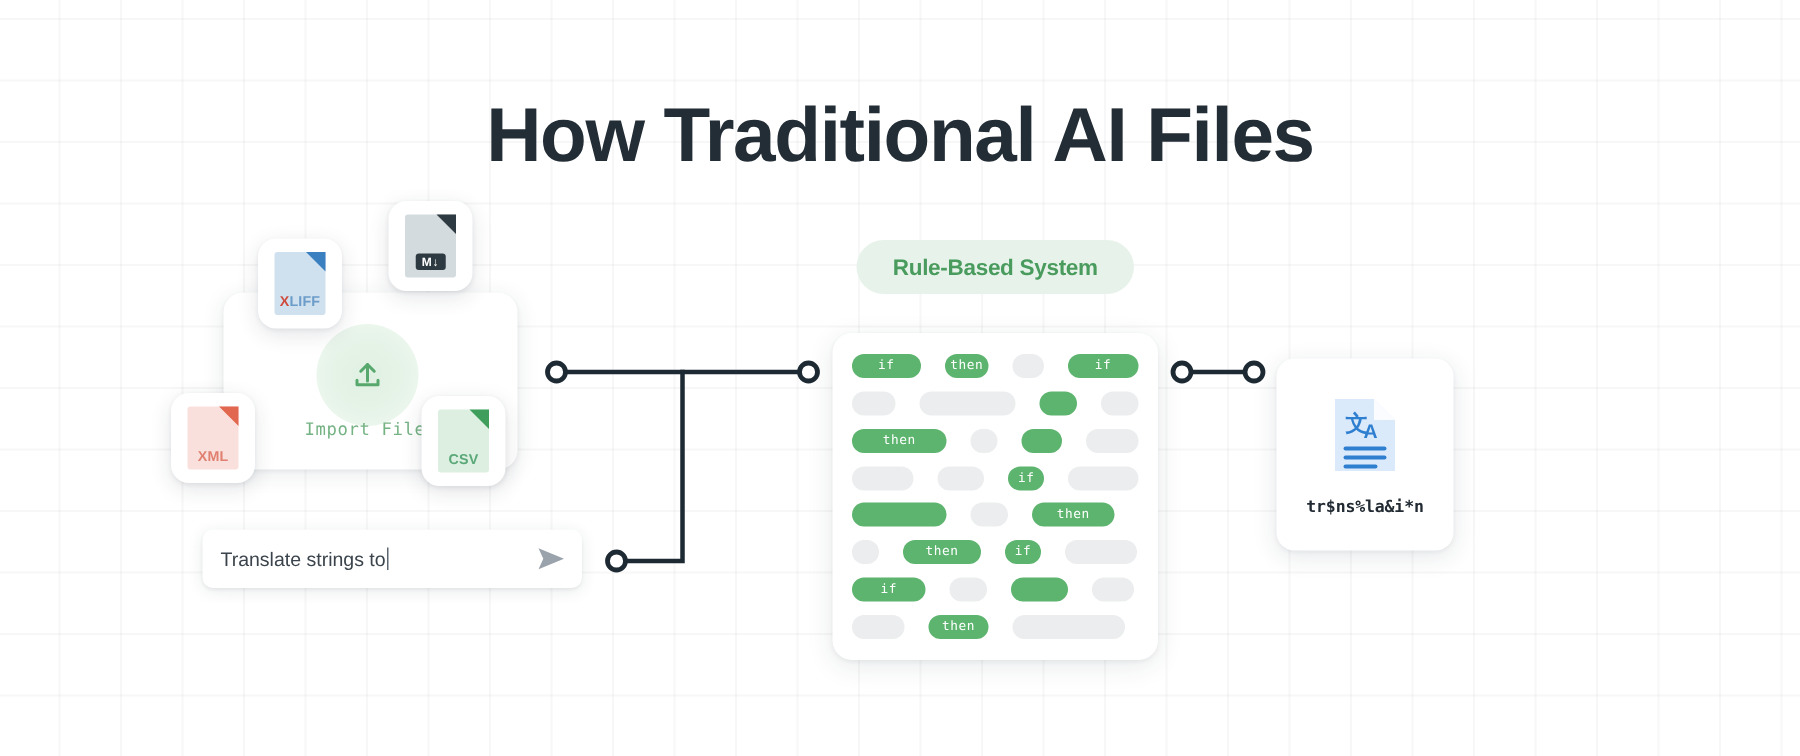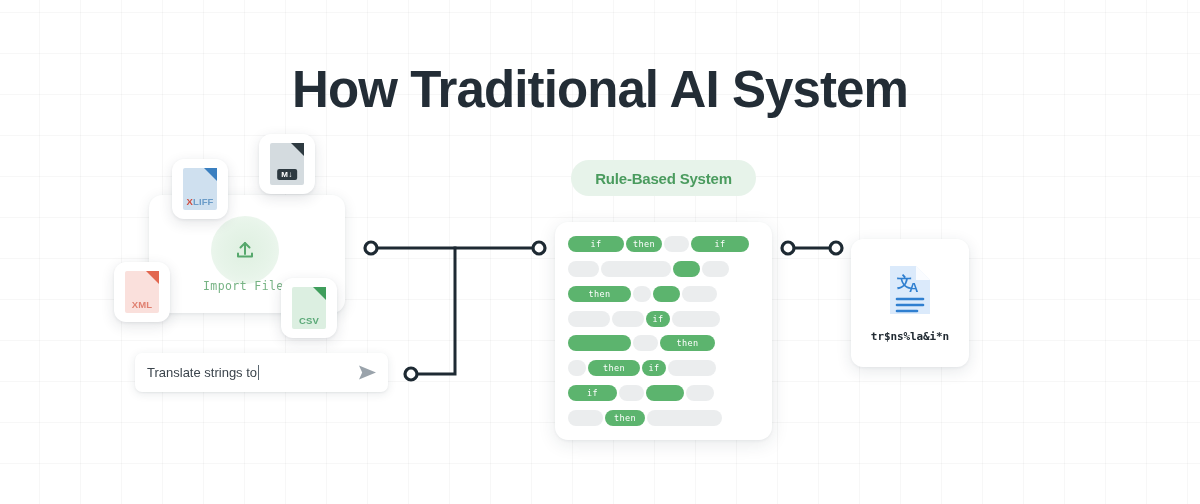--- a/index.html
+++ b/index.html
@@ -90,21 +90,21 @@
     background: #ffffff;
     border-radius: 12px;
     box-shadow: 0 4px 14px rgba(30,45,60,0.12), 0 1px 3px rgba(30,45,60,0.07);
     display: flex;
     align-items: center;
     justify-content: center;
   }
   #file-xliff { left: 172px; top: 159px; width: 56px; height: 60px; }
   #file-md    { left: 259px; top: 134px; width: 56px; height: 60px; }
   #file-xml   { left: 114px; top: 262px; width: 56px; height: 60px; justify-content: center; }
-  #file-csv   { left: 281px; top: 278px; width: 56px; height: 60px; }
+  #file-csv   { left: 281px; top: 264px; width: 56px; height: 60px; }
 
   .doc-glyph { position: relative; width: 34px; height: 42px; }
   .doc-glyph .page {
     position: absolute; inset: 0;
     border-radius: 2px 0 2px 2px;
   }
   .doc-glyph .corner {
     position: absolute; right: 0; top: 0;
     width: 0; height: 0;
     border-left: 13px solid transparent;
@@ -212,21 +212,21 @@
     width: 217px;
     height: 218px;
     background: #ffffff;
     border-radius: 13px;
     box-shadow: 0 4px 18px rgba(30,45,60,0.10), 0 1px 3px rgba(30,45,60,0.06);
     padding: 14px 13px;
     display: flex;
     flex-direction: column;
     justify-content: space-between;
   }
-  .rule-row { display: flex; align-items: center; gap: 2px; height: 16px; }
+  .rule-row { display: flex; align-items: center; gap: 16px; height: 16px; }
   .pill {
     height: 16px;
     border-radius: 8px;
     display: flex;
     align-items: center;
     justify-content: center;
     font-family: "DejaVu Sans Mono", monospace;
     font-size: 8.5px;
     color: #ffffff;
     letter-spacing: 0.4px;
@@ -256,21 +256,21 @@
     font-weight: 700;
     color: #222b33;
     letter-spacing: -0.1px;
   }
 </style>
 </head>
 <body>
 
 <div id="stage">
 
-  <div id="page-title">How Traditional AI System</div>
+  <div id="page-title">How Traditional AI Files</div>
 
   <svg id="connectors" viewBox="0 0 1200 504" width="1200" height="504">
     <g stroke="#1e2a33" stroke-width="3" fill="none" stroke-linecap="square">
       <path d="M 371 248 L 539 248"></path>
       <path d="M 411 374 L 455 374 L 455 248"></path>
       <path d="M 788 248 L 836 248"></path>
     </g>
     <g fill="#ffffff" stroke="#1e2a33" stroke-width="3.2">
       <circle cx="371" cy="248" r="6"></circle>
       <circle cx="539" cy="248" r="6"></circle>

